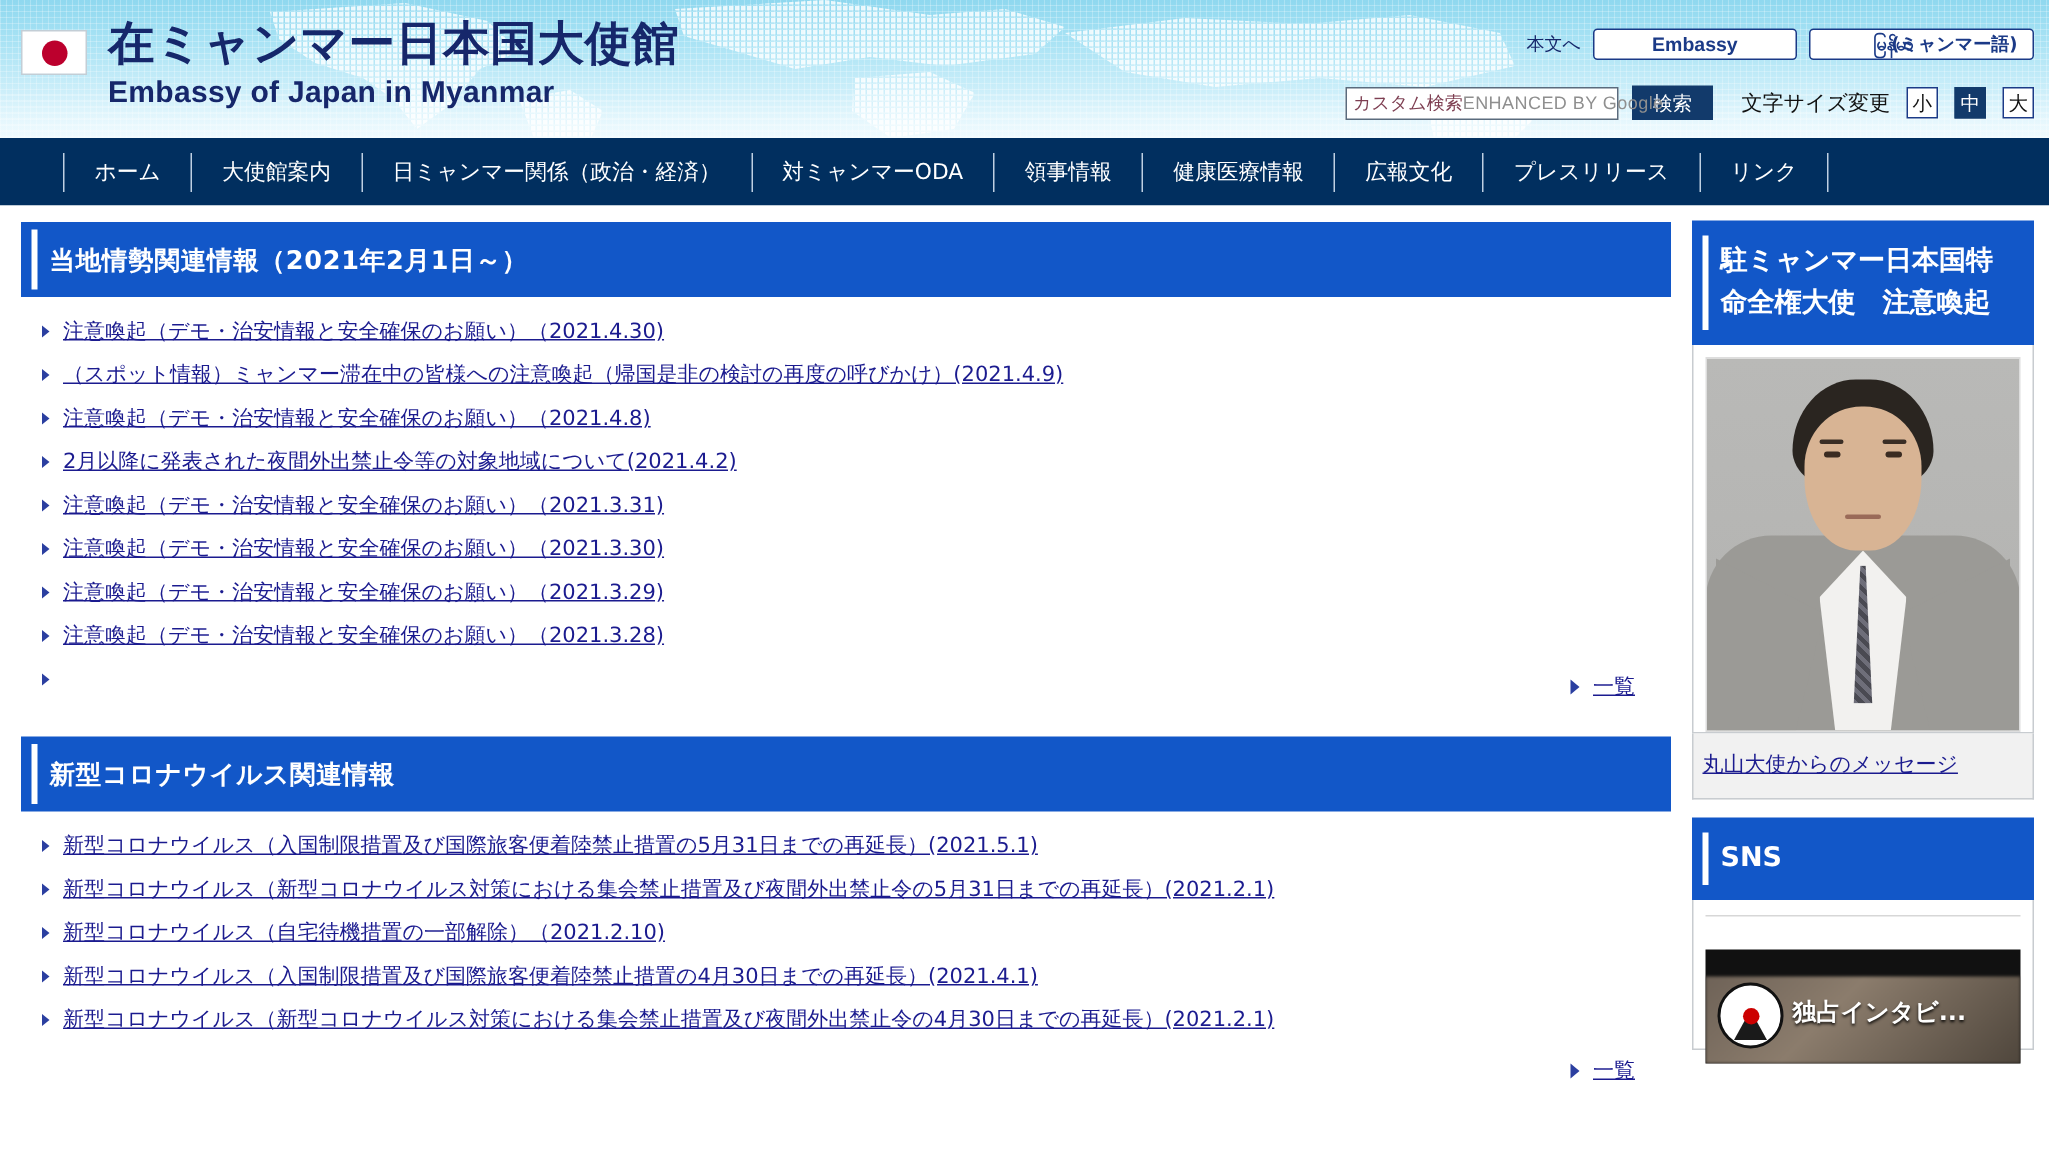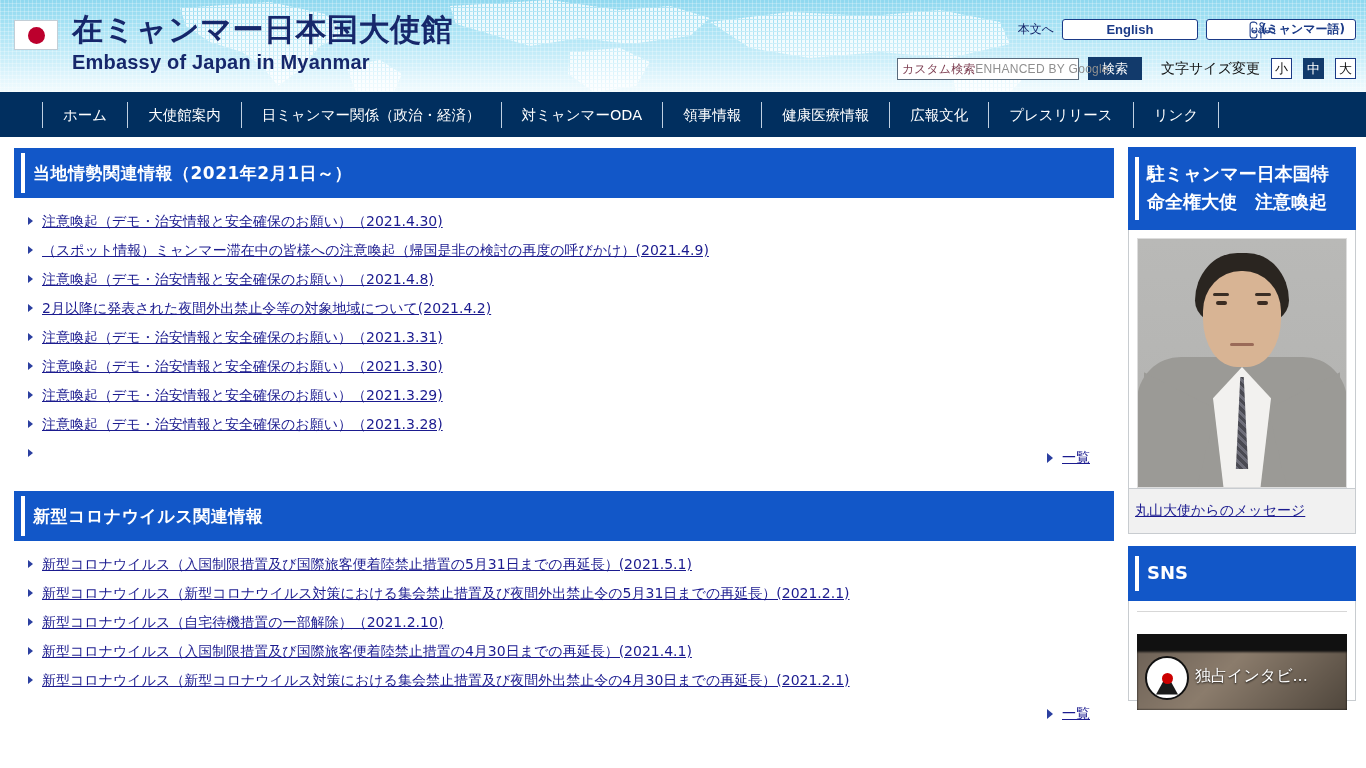--- a/index.html
+++ b/index.html
@@ -357,21 +357,21 @@
       <div class="flag-circle"></div>
     </div>
     <div class="brand-text">
       <div class="brand-ja">在ミャンマー日本国大使館</div>
       <div class="brand-en">Embassy of Japan in Myanmar</div>
     </div>
   </div>
 
   <div class="util-top">
     <a class="skip-link" href="#">本文へ</a>
-    <a class="lang-btn" href="#">English</a>
+    <a class="lang-btn" href="#">Embassy</a>
     <a class="lang-btn mm" href="#">
       <span class="mm-stack" style="width:44px;height:15px;">
         <span class="mm-b">မြန်မာ</span>
       </span>
         <span>(ミャンマー語)</span>
     </a>
   </div>
 
   <div class="util-bottom">
     <div class="search-box">
@@ -467,21 +467,21 @@
       </div>
       <div class="amb-link-row">
         <a href="#">丸山大使からのメッセージ</a>
       </div>
     </div>
 
     <div class="side-box">
       <div class="side-head">SNS</div>
       <div class="sns-body">
         <div class="side-divider"></div>
-        <div class="video-card" style="margin-top:22px;">
+        <div class="video-card" style="margin-top:22px;font-weight:bold;">
           <div class="video-photo"></div>
           <div class="video-logo">
             <span class="wing"></span>
               <span class="dot" style="position:relative;z-index:2;"></span>
           </div>
           <div class="video-caption">独占インタビ...</div>
         </div>
       </div>
     </div>
 

